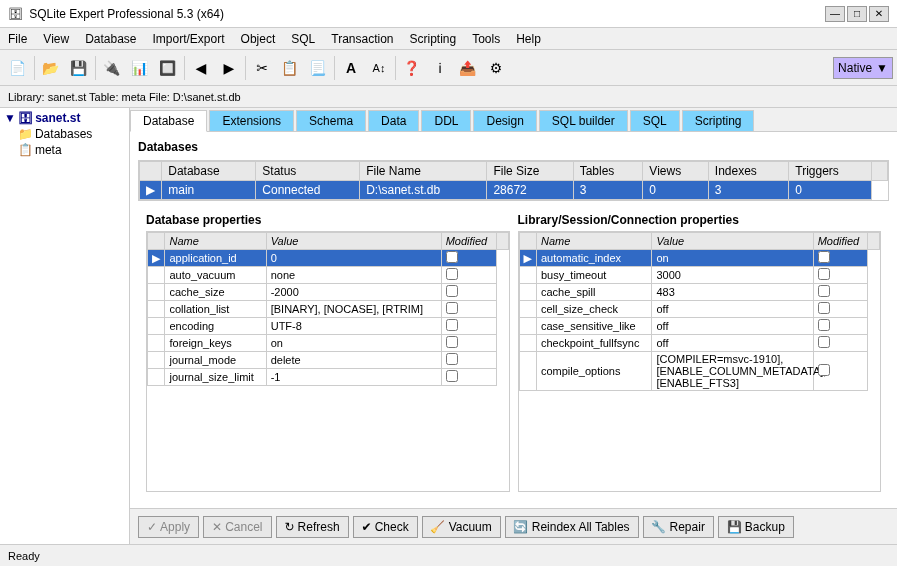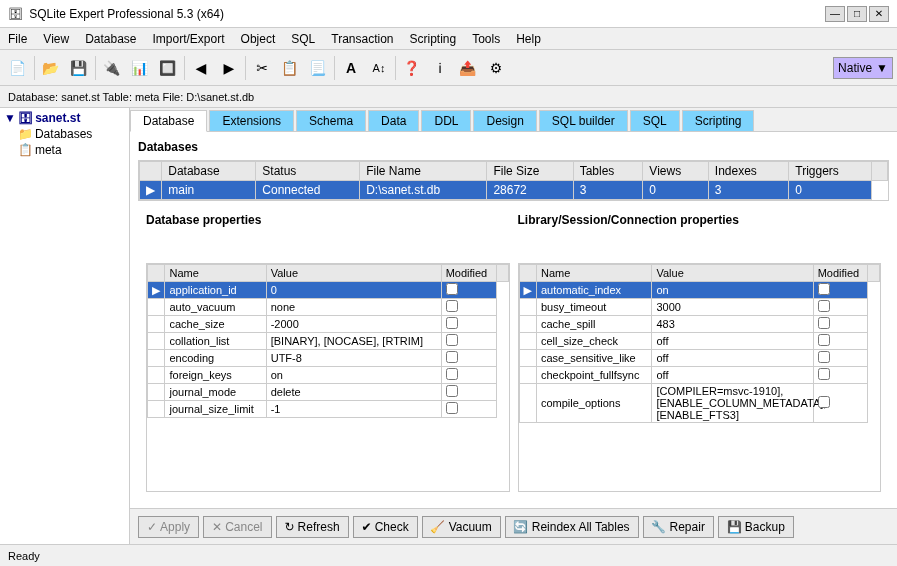--- a/index.html
+++ b/index.html
@@ -46,25 +46,25 @@
     
     
     .data-table { width: 100%; border-collapse: collapse; font-size: 12px; }
     .data-table th { background: #e8e8e8; border: 1px solid #ccc; padding: 2px 6px; text-align: left; font-weight: normal; }
     .data-table td { border: 1px solid #ccc; padding: 2px 6px; }
     .data-table tr.selected td { background: #316AC5; color: white; }
     .data-table .row-indicator { width: 14px; }
     
     
     #props-section { display: flex; gap: 8px; padding: 8px; flex: 1; overflow: hidden; }
-    .props-panel { flex: 1; display: flex; flex-direction: column; gap: 32px; }
+    .props-panel { flex: 1; display: flex; flex-direction: column; }
     .props-panel h4 { font-size: 12px; font-weight: bold; margin-bottom: 4px; }
     .props-table-wrapper { border: 1px solid #ccc; overflow: auto; flex: 1; }
     .props-table { width: 100%; border-collapse: collapse; font-size: 11px; }
-    .props-table th { background: #e8e8e8; border: 1px solid #ccc; padding: 2px 4px; text-align: left; font-weight: normal; }
+    .props-table th { background: #e8e8e8; border: 1px solid #ccc; padding: 2px 4px; text-align: left; font-weight: normal; font-style: italic; }
     .props-table td { border: 1px solid #ccc; padding: 1px 4px; white-space: nowrap; }
     .props-table tr.selected td { background: #316AC5; color: white; }
     .props-table .row-indicator { width: 12px; }
     input[type=checkbox] { width: 12px; height: 12px; }
     
     
     #status-bar { background: #f0f0f0; border-top: 1px solid #ccc; height: 22px; display: flex; align-items: center; padding: 0 8px; font-size: 11px; }
     
     
     #bottom-toolbar { display: flex; align-items: center; padding: 4px 8px; gap: 4px; border-top: 1px solid #ccc; background: #f0f0f0; height: 36px; }
@@ -127,21 +127,21 @@
   <button class="toolbar-btn">📤</button>
   <button class="toolbar-btn">⚙</button>
   <div style="flex:1"></div>
   <div class="toolbar-dropdown">
     <span>Native</span>
     <span style="margin-left:4px;">▼</span>
   </div>
 </div>
 
 <div id="info-bar">
-  <span>Database: sanet.st   Table: meta   File: D:\sanet.st.db</span>
+  <span>Library: sanet.st   Table: meta   File: D:\sanet.st.db</span>
 </div>
 
 <div id="main">
 
   <div id="tree-panel">
     <div class="tree-root">
       <span>▼</span>
       <span>🗄</span>
       <span>sanet.st</span>
     </div>

